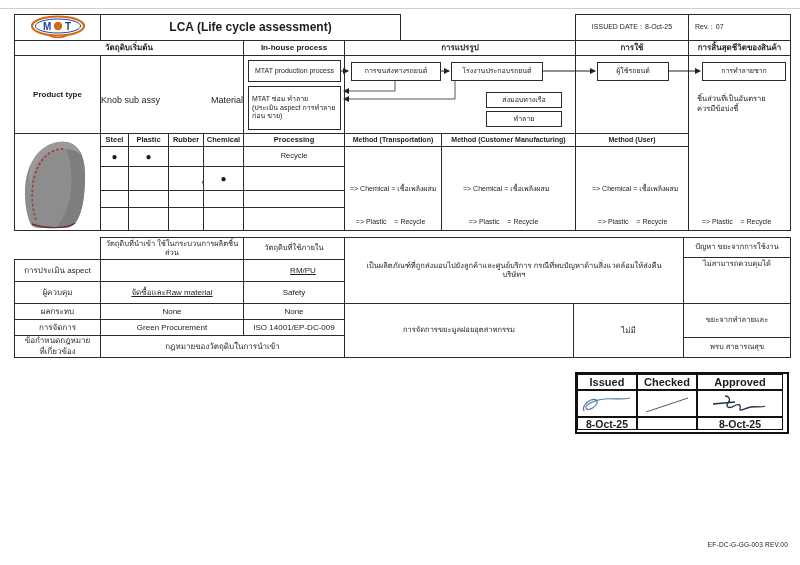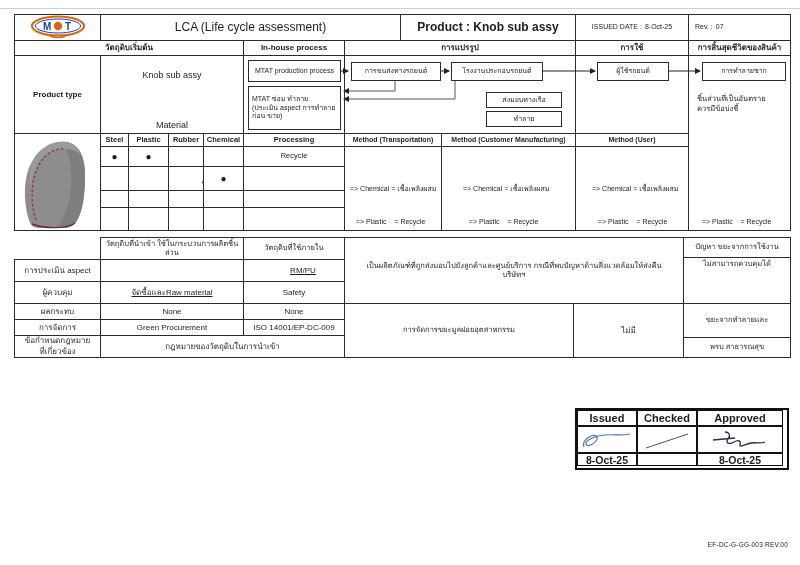--- a/index.html
+++ b/index.html
@@ -4,27 +4,27 @@
 <style>
   html,body{margin:0;padding:0;background:#ffffff;}
   body{font-family:"Liberation Sans",sans-serif;color:#1d1d1d;-webkit-font-smoothing:antialiased;}
   #page{position:relative;width:800px;height:565px;background:#fff;overflow:hidden;}
   .scanline{position:absolute;left:0;top:8px;width:100%;height:1px;background:#cfcfcf;}
   .cell{position:absolute;box-sizing:border-box;border:1px solid #2b2b2b;display:flex;
         align-items:center;justify-content:center;text-align:center;line-height:1.15;background:#fff;}
   .plain{position:absolute;box-sizing:border-box;}
   .b{font-weight:bold;}
   .t7{font-size:7px;} .t75{font-size:7.5px;} .t8{font-size:8px;} .t9{font-size:9px;}
-  .t10{font-size:10px;} .t12{font-size:12px;}
+  .t10{font-size:10px;} .t12{font-size:12px;font-weight:bold;}
   .box{position:absolute;box-sizing:border-box;border:1px solid #2b2b2b;background:#fff;
        display:flex;align-items:center;justify-content:center;font-size:7px;text-align:center;line-height:1.2;}
   .methodlines{position:absolute;text-align:left;font-size:7px;line-height:11px;white-space:pre;}
-  .colstack{display:flex;flex-direction:column;justify-content:space-between;align-items:center;}
+  .colstack{display:flex;flex-direction:row;justify-content:space-between;align-items:center;}
   .signgrid{position:absolute;left:575px;top:372px;width:214px;height:62px;border:2px solid #111;
-            box-sizing:border-box;display:grid;grid-template-columns:60px 60px 86px;grid-template-rows:16px 27px 13px;margin-top:36px;}
+            box-sizing:border-box;display:grid;grid-template-columns:60px 60px 86px;grid-template-rows:16px 27px 13px;}
   .signgrid>div{border:1px solid #111;box-sizing:border-box;display:flex;align-items:center;justify-content:center;overflow:hidden;}
   .sighead{font-size:11px;font-weight:bold;}
   .sigdate{font-size:10.5px;font-weight:bold;}
   svg{display:block;}
   .footer{position:absolute;right:12px;top:541px;font-size:6.5px;color:#222;letter-spacing:.2px;}
 </style>
 </head>
 <body>
 
 <div id="page">
@@ -34,21 +34,20 @@
     <svg width="64" height="25" viewBox="0 0 64 25">
       <ellipse cx="32" cy="11" rx="26" ry="9.5" fill="#ffffff" stroke="#d4690f" stroke-width="2.2"></ellipse>
       <ellipse cx="32" cy="11" rx="22.5" ry="7" fill="none" stroke="#1d3fa8" stroke-width="1"></ellipse>
       <circle cx="32" cy="11" r="4.2" fill="#d4690f"></circle>
       <text x="17" y="15" font-size="10" font-weight="bold" fill="#1d3fa8">M</text>
       <text x="39" y="15" font-size="10" font-weight="bold" fill="#1d3fa8">T</text>
       <path d="M24,21 Q32,24 40,21" fill="none" stroke="#d4690f" stroke-width="1.4"></path>
     </svg>
   </div>
   <div class="cell t12" style="left:100px;top:14px;width:301px;height:27px;">LCA (Life cycle assessment)</div>
-  <div class="cell t12 b" style="left:400px;top:14px;width:176px;height:27px;">Product : Knob sub assy</div>
   <div class="cell t7" style="left:575px;top:14px;width:114px;height:27px;gap:3px;">
     <span>ISSUED  DATE  :</span>
     <span>8-Oct-25</span>
   </div>
   <div class="cell t7" style="left:688px;top:14px;width:103px;height:27px;gap:3px;justify-content:flex-start;padding-left:6px;">
     <span>Rev. :</span>
     <span>07</span>
   </div>
 
   <div class="cell t8 b" style="left:14px;top:40px;width:230px;height:16px;">วัตถุดิบเริ่มต้น</div>

